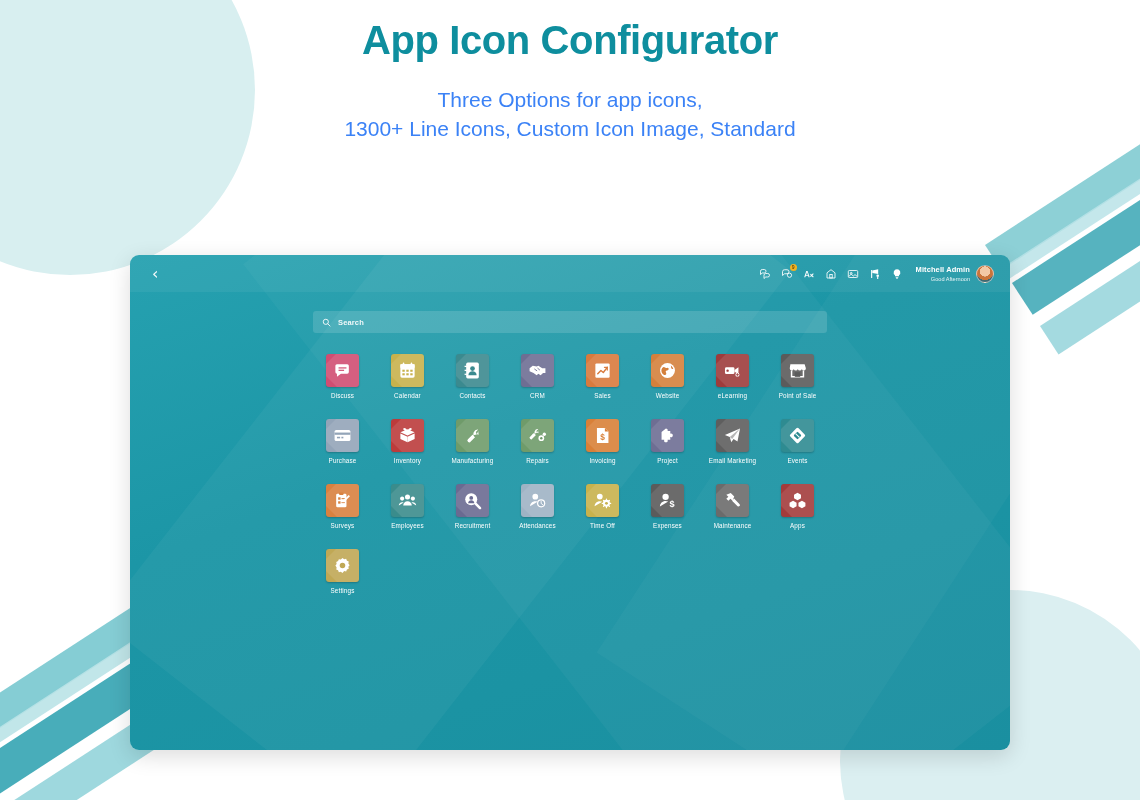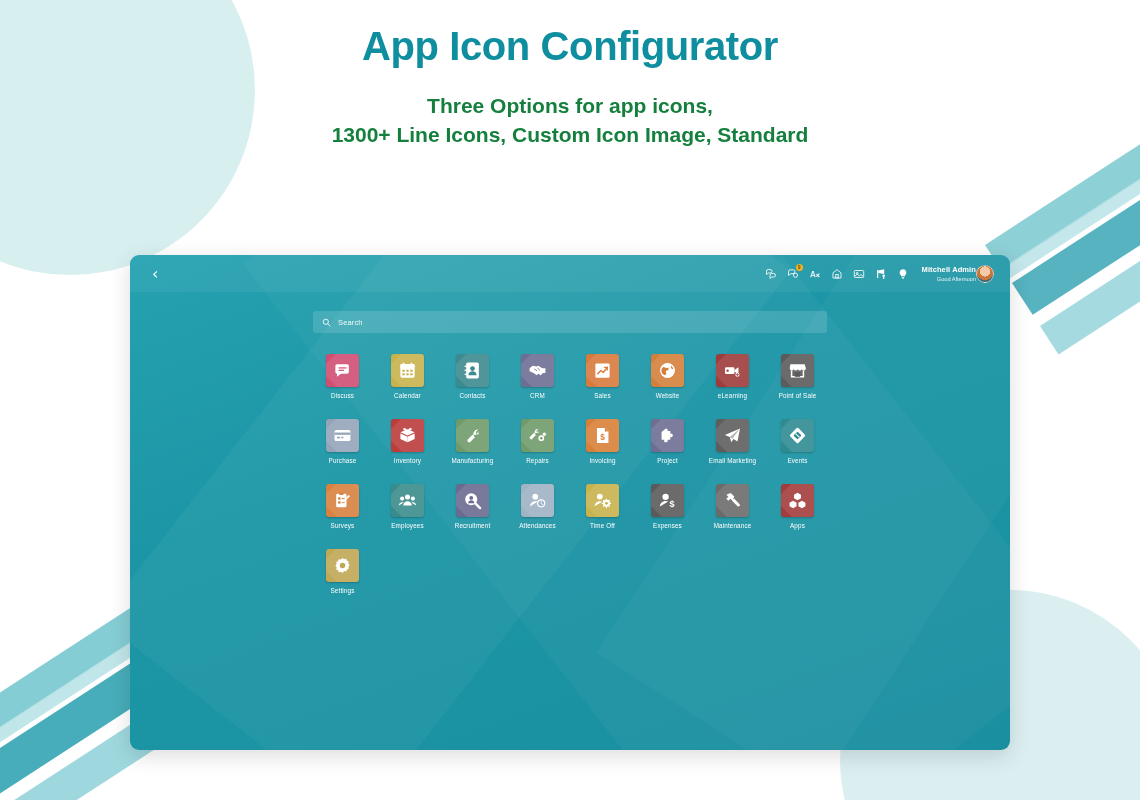--- a/index.html
+++ b/index.html
@@ -79,31 +79,31 @@
   }
   .band-bl-4 {
     left: -95px; top: 871px;
     width: 500px; height: 34px;
     background: rgba(126,203,211,0.75);
     transform: rotate(-33deg);
   }
 
   
   .headline-wrap {
-    position: absolute; left: 0; top: 24px;
+    position: absolute; left: 0; top: 18px;
     width: 1140px; text-align: center;
   }
   .headline {
     font-size: 40px; font-weight: bold;
     color: #0e8e9e; letter-spacing: -0.4px;
   }
   .subline {
     margin-top: 22px;
     font-size: 21px; line-height: 29px;
-    color: #15803d; font-weight: 700;
+    color: #3b82f6; font-weight: 400;
   }
 
   
   .window {
     position: absolute; left: 130px; top: 255px;
     width: 880px; height: 495px;
     border-radius: 9px;
     background: linear-gradient(160deg, #26a1b0 0%, #1c96a6 38%, #1b93a3 70%, #1a8fa0 100%);
     box-shadow: 0 6px 22px rgba(0,0,0,0.14);
     overflow: hidden;
@@ -151,21 +151,21 @@
     position: absolute; top: -3px; right: -3px;
     min-width: 7px; height: 7px;
     border-radius: 5px;
     background: #f0b323;
     color: #3a2a00;
     font-size: 5px; line-height: 7px;
     text-align: center; padding: 0 1px;
     font-family: "Liberation Sans", sans-serif;
   }
   .user-block {
-    display: flex; 
+    display: flex; gap: 6px;
     margin-left: 12px;
   }
   .user-text { text-align: right; color: #fff; }
   .user-name { font-size: 7.5px; font-weight: bold; line-height: 10px; letter-spacing: 0.1px; }
   .user-greet { font-size: 5.6px; line-height: 8px; opacity: 0.88; }
   .avatar {
     width: 18px; height: 18px; border-radius: 50%;
     background: radial-gradient(circle at 50% 34%, #f3c9a6 0 38%, #c9743b 39% 64%, #3e6b74 65% 100%);
     border: 1px solid rgba(255,255,255,0.55);
     overflow: hidden;
@@ -176,21 +176,21 @@
     position: relative; z-index: 3;
     margin: 19px auto 0;
     width: 514px; height: 22px;
     background: rgba(255,255,255,0.14);
     border-radius: 3px;
     display: flex; align-items: center;
     padding: 0 9px;
     gap: 7px;
   }
   .search-icon { color: rgba(255,255,255,0.92); display: flex; }
-  .search-text { color: rgba(255,255,255,0.92); font-size: 7.5px; letter-spacing: 0.15px; }
+  .search-text { color: rgba(255,255,255,0.92); font-size: 7.5px; letter-spacing: 0.15px; font-weight: bold; }
 
   
   .grid {
     position: relative; z-index: 3;
     margin: 21px auto 0;
     width: 520px;
     display: grid;
     grid-template-columns: repeat(8, 1fr);
     row-gap: 20px;
   }

